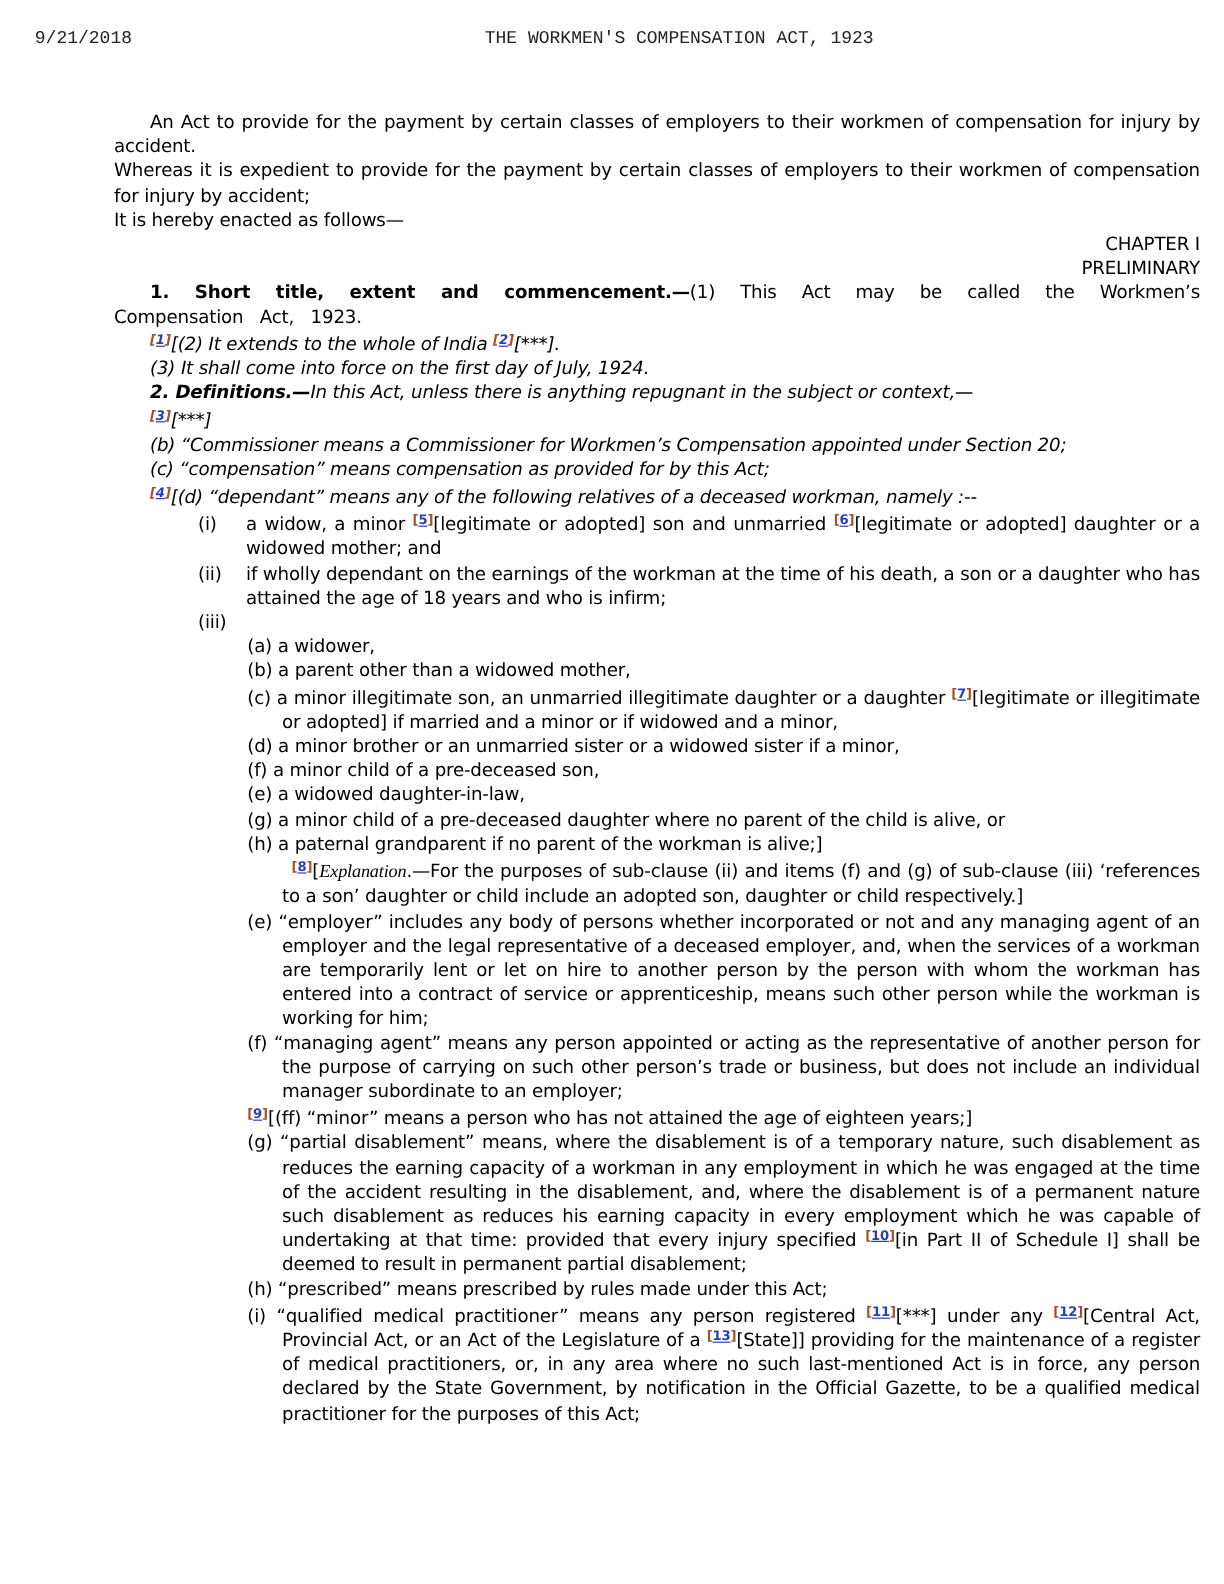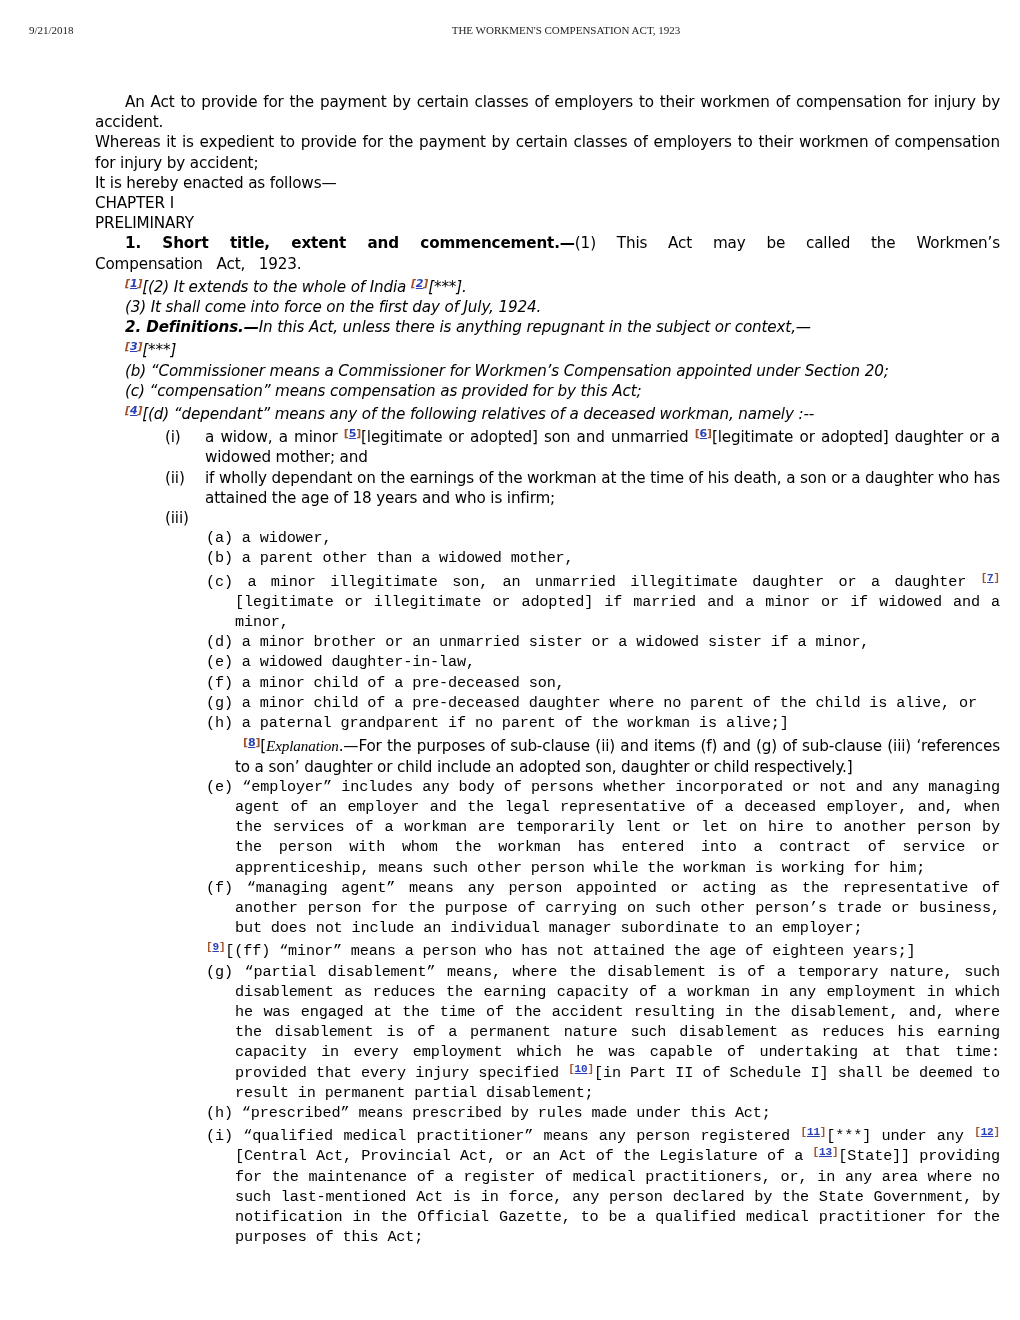--- a/index.html
+++ b/index.html
@@ -1,32 +1,32 @@
 <!DOCTYPE html>
 <html><head>
 <meta charset="utf-8">
 <style>
   html, body { margin: 0; padding: 0; background: #ffffff; }
   body { width: 1020px; height: 1320px; position: relative; overflow: hidden; color: #000; }
-  .hdr { position: absolute; top: 24px; font-family: Liberation Serif, serif; font-size: 11px; color: #222; }
+  .hdr { position: absolute; top: 24px; font-family: Liberation Mono, monospace; font-size: 15px; color: #222; }
   .hdr-date { left: 29px; }
   .hdr-title { left: 0; width: 1132px; text-align: center; }
   .doc { position: absolute; left: 59px; top: 92px; width: 905px; font-family: "DejaVu Sans", sans-serif; font-size: 15.2px; line-height: 20.2px; letter-spacing: -0.15px; margin-left: 36px; }
   .doc p { margin: 0; }
   .just { text-align: justify; }
   .ind { text-indent: 30px; }
-  .center { text-align: left; }
+  .center { text-align: right; }
   .l1 { padding-left: 30px; font-style: italic; }
   .fn { color: #a0522d; font-weight: bold; font-size: 11px; vertical-align: 5px; line-height: 0; cursor: pointer; }
   .fn .num { color: #2a3fb5; text-decoration: underline; }
   .gap { margin-top: 3px !important; }
   .sub { display: flex; padding-left: 70px; }
   .sub .lbl { width: 40px; flex: 0 0 40px; }
   .sub .txt { flex: 1; text-align: justify; }
-  .item { padding-left: 140px; text-indent: -29px; text-align: justify; margin-left: -0px; font-family: Liberation Mono, monospace; }
+  .item { padding-left: 140px; text-indent: -29px; text-align: justify; margin-left: -0px; }
   .expl { padding-left: 140px; text-indent: 8px; text-align: justify; }
   .ital { font-style: italic; font-family: Liberation Serif, serif; }
   b { font-weight: bold; text-align: right; }
 </style>
 </head>
 <body>
 
 <div class="hdr hdr-date">9/21/2018</div>
 <div class="hdr hdr-title">THE WORKMEN'S COMPENSATION ACT, 1923</div>
 
@@ -59,22 +59,22 @@
     <span class="txt"> if wholly dependant on the earnings of the workman at the time of his death, a son or a daughter who has attained the age of 18 years and who is infirm;</span>
   </div>
   <div class="sub">
     <span class="lbl">(iii)</span>
   </div>
 
   <p class="item">(a) a widower,</p>
   <p class="item">(b) a parent other than a widowed mother,</p>
   <p class="item gap"><span>(c) a minor illegitimate son, an unmarried illegitimate daughter or a daughter </span><span class="fn">[<span class="num">7</span>]</span><span>[legitimate or illegitimate or adopted] if married and a minor or if widowed and a minor,</span></p>
   <p class="item">(d) a minor brother or an unmarried sister or a widowed sister if a minor,</p>
+  <p class="item">(f) a minor child of a pre-deceased son,</p>
   <p class="item">(e) a widowed daughter-in-law,</p>
-  <p class="item">(f) a minor child of a pre-deceased son,</p>
   <p class="item">(g) a minor child of a pre-deceased daughter where no parent of the child is alive, or</p>
   <p class="item">(h) a paternal grandparent if no parent of the workman is alive;]</p>
 
   <p class="expl gap"><span class="fn">[<span class="num">8</span>]</span><span>[</span><span class="ital">Explanation</span><span>.—For the purposes of sub-clause (ii) and items (f) and (g) of sub-clause (iii) ‘references to a son’ daughter or child include an adopted son, daughter or child respectively.]</span></p>
 
   <p class="item">(e) “employer” includes any body of persons whether incorporated or not and any managing agent of an employer and the legal representative of a deceased employer, and, when the services of a workman are temporarily lent or let on hire to another person by the person with whom the workman has entered into a contract of service or apprenticeship, means such other person while the workman is working for him;</p>
   <p class="item">(f) “managing agent” means any person appointed or acting as the representative of another person for the purpose of carrying on such other person’s trade or business, but does not include an individual manager subordinate to an employer;</p>
   <p class="item gap" style="text-indent:-29px;"><span class="fn">[<span class="num">9</span>]</span><span>[(ff) “minor” means a person who has not attained the age of eighteen years;]</span></p>
   <p class="item"><span>(g)  “partial disablement” means, where the disablement is of a temporary nature, such disablement as reduces the earning capacity of a workman in any employment in which he was engaged at the time of the accident resulting in the disablement, and, where the disablement is of a permanent nature such  disablement as reduces his earning capacity in every employment which he was capable of undertaking at that time: provided that every injury specified </span><span class="fn">[<span class="num">10</span>]</span><span>[in Part II of Schedule I] shall be deemed to result in permanent partial disablement;</span></p>
   <p class="item">(h) “prescribed” means prescribed by rules made under this Act;</p>

